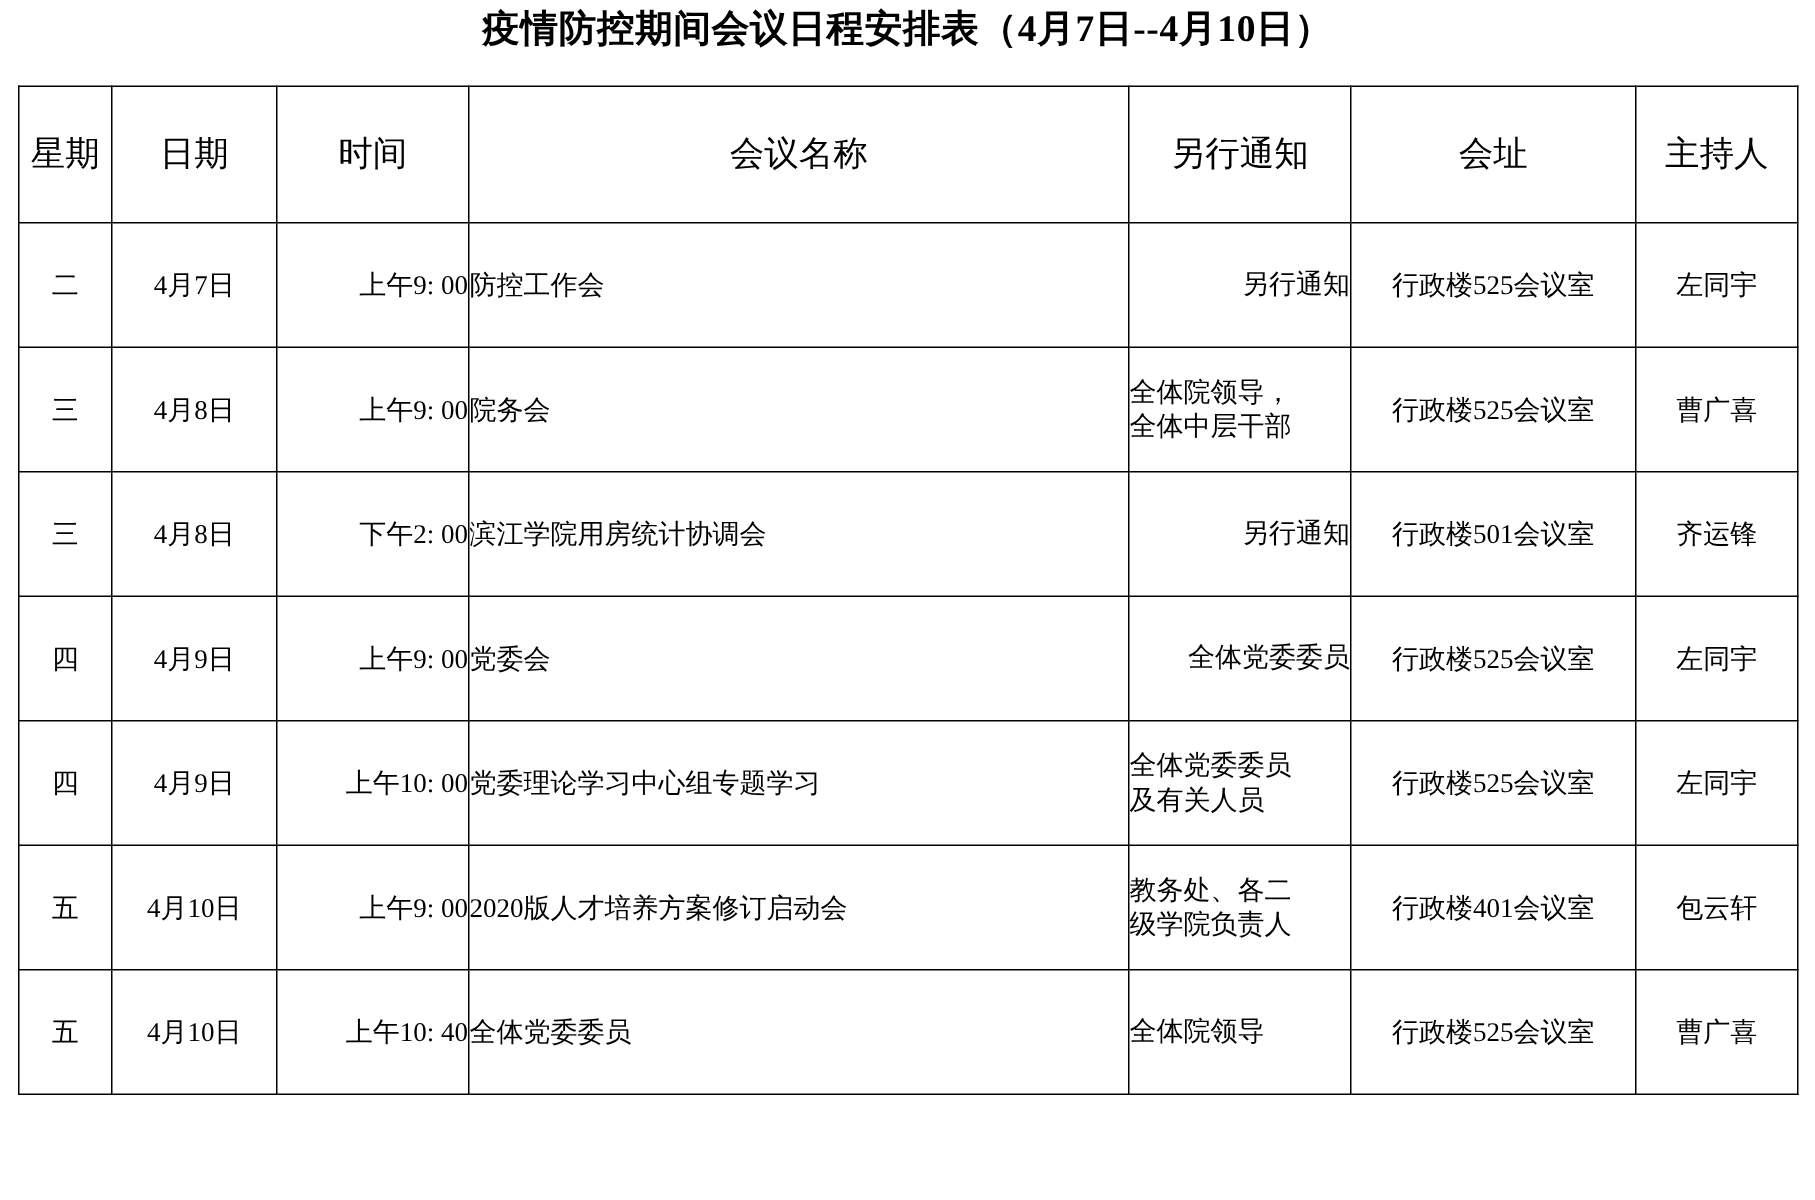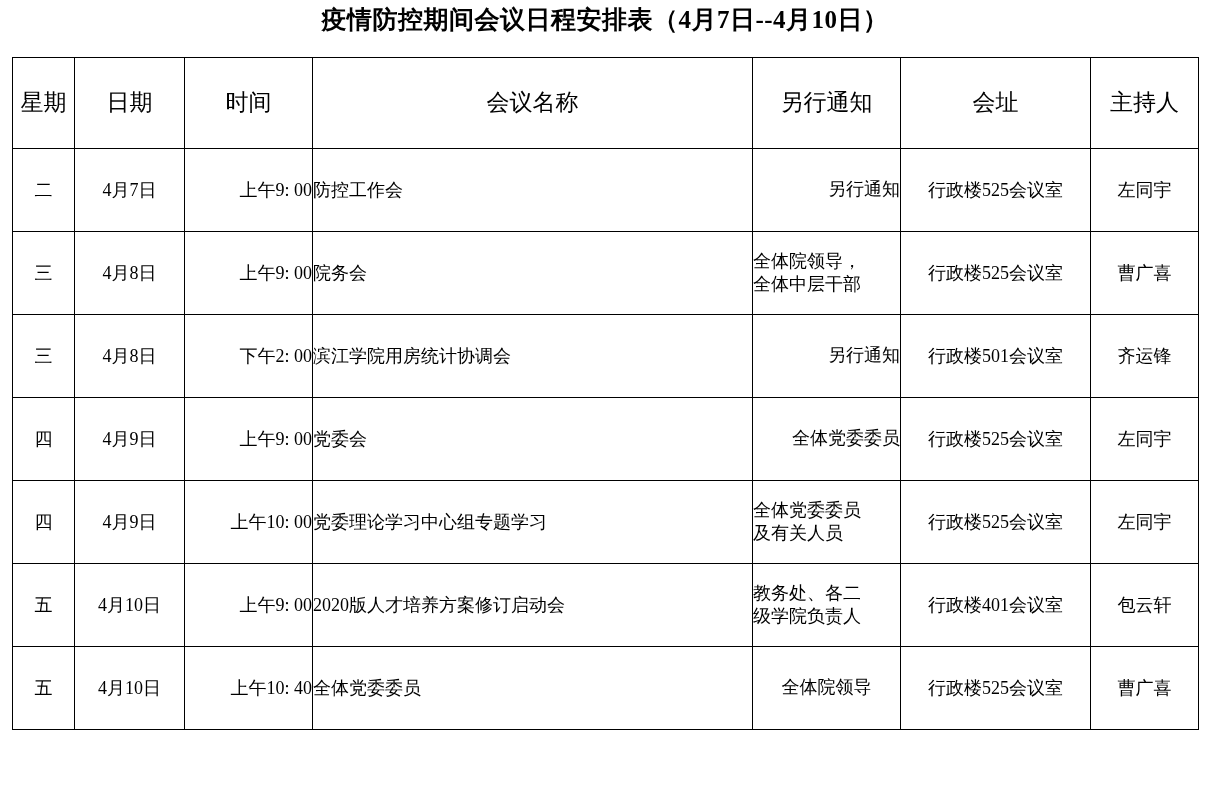--- a/index.html
+++ b/index.html
@@ -78,21 +78,21 @@
   }
   .nowrap {
     white-space: nowrap;
   }
   .time-cell {
     padding-left: 10px;
     text-align: right;
     white-space: nowrap;
   }
   .people-center {
-    text-align: center;
+    text-align: left;
     line-height: 1.25;
   }
   .people-left {
     text-align: right;
     padding-left: 8px;
     line-height: 1.25;
   }
 </style>
 </head>
 <body>

